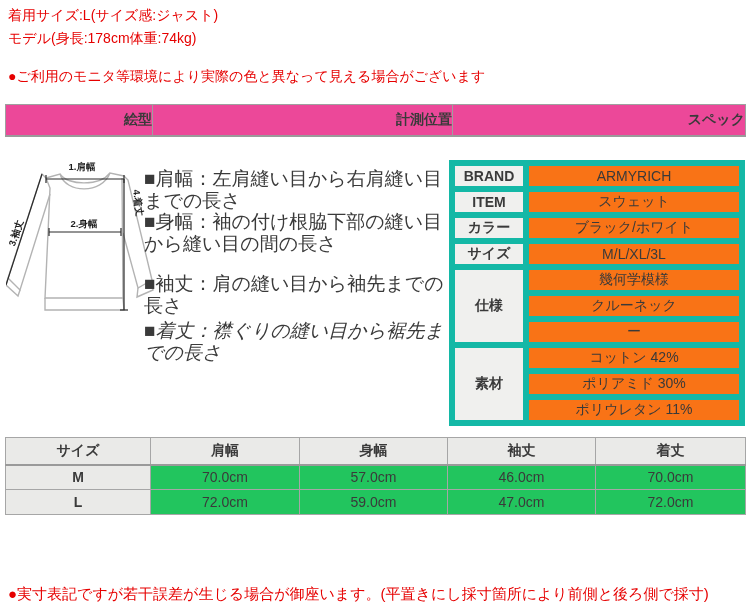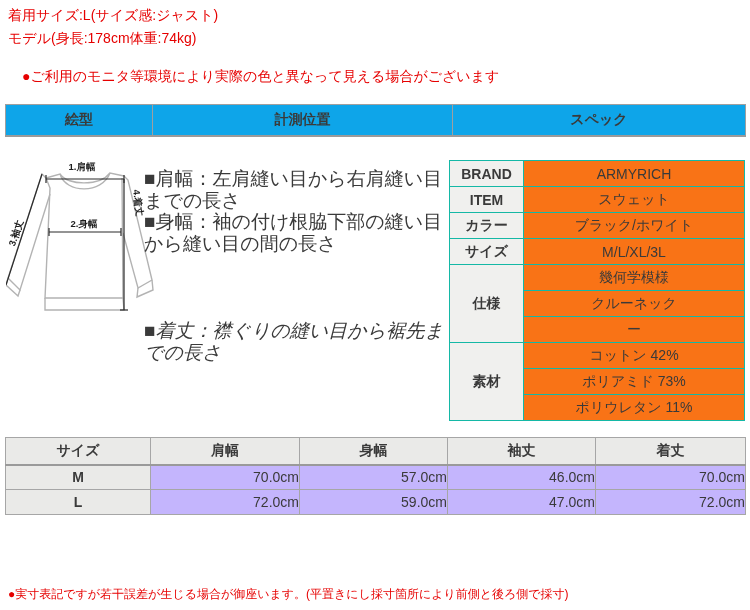--- a/index.html
+++ b/index.html
@@ -3,61 +3,61 @@
 <meta charset="utf-8">
 <style>
   * { margin:0; padding:0; box-sizing:border-box; }
   html,body { background:#ffffff; }
   body { font-family:"Liberation Sans","DejaVu Sans",sans-serif; color:#3f3f3f; }
   .page { position:relative; width:750px; height:610px; background:#fff; overflow:hidden; }
 
   .red-text { color:#e60000; font-size:14px; line-height:20px; white-space:nowrap; }
   .red-line1 { position:absolute; left:8px; top:5px; }
   .red-line2 { position:absolute; left:8px; top:28px; }
-  .red-notice { position:absolute; left:22px; top:66px; }
-  .red-bottom { position:absolute; left:8px; top:584px; font-size:12px; font-weight:500; }
+  .red-notice { position:absolute; left:8px; top:66px; }
+  .red-bottom { position:absolute; left:8px; top:584px; font-size:15px; font-weight:500; }
 
   
   table { border-collapse:collapse; }
   .guide-head { position:absolute; left:5px; top:104px; width:740px; table-layout:fixed; }
   .guide-head th {
     border:1px solid #9f9f9f; border-bottom:2px solid #9a9a9a;
-    background:#0ea5e9; height:31px; font-size:14px; font-weight:bold; color:#3a3a3a;
-    text-align:center; vertical-align:middle;
+    background:#ec4899; height:31px; font-size:14px; font-weight:bold; color:#3a3a3a;
+    text-align:right; vertical-align:middle;
   }
 
   
   .diagram { position:absolute; left:6px; top:148px; }
   .diagram text { font-size:9.5px; font-weight:bold; fill:#1d1d1d; }
 
   
   .note { position:absolute; left:144px; width:302px; font-size:19px; line-height:22px; color:#3a3a3a; }
   .note-0 { top:168px; }
   .note-1 { top:211px; }
   .note-2 { top:273px; }
   .note-3 { top:320px;font-style:italic; }
 
   
   .spec { position:absolute; left:449px; top:160px; width:296px; table-layout:fixed; }
   .spec th, .spec td {
-    border:1px solid #14b8a6; height:26px; font-size:14px;
+    border:6px solid #14b8a6; height:26px; font-size:14px;
     text-align:center; vertical-align:middle; color:#3a3a3a;
   }
   .spec th { background:#f0f0ee; font-weight:bold; width:74px; }
   .spec td { background:#f97316; }
 
   
   .sizes { position:absolute; left:5px; top:437px; width:740px; table-layout:fixed; }
   .sizes th, .sizes td {
     border:1px solid #a6a6a6; height:25px; font-size:14px;
     text-align:center; vertical-align:middle; color:#3a3a3a;
   }
   .sizes thead th { background:#eaeae8; font-weight:bold; border-bottom:2px solid #9a9a9a; height:27px; }
   .sizes tbody th { background:#eaeae8; font-weight:bold; }
-  .sizes td { background:#c4b5fd;text-align:right; }
+  .sizes td { background:#22c55e; }
 </style>
 </head>
 <body>
 
 <div class="page">
 
   <div class="red-text red-line1">着用サイズ:L(サイズ感:ジャスト)</div>
   <div class="red-text red-line2">モデル(身長:178cm体重:74kg)</div>
   <div class="red-text red-notice">●ご利用のモニタ等環境により実際の色と異なって見える場合がございます</div>
 
@@ -105,20 +105,21 @@
         <path d="M114,162 L122,162"></path>
     </g>
     <text x="76" y="22" text-anchor="middle">1.肩幅</text>
     <text x="78" y="79" text-anchor="middle">2.身幅</text>
     <text x="13" y="86" text-anchor="middle" transform="rotate(-72 13 86)">3.袖丈</text>
     <text x="127" y="42" text-anchor="start" transform="rotate(82 127 42)">4.着丈</text>
   </svg>
 
   <div class="note note-0">■肩幅：左肩縫い目から右肩縫い目までの長さ</div>
   <div class="note note-1">■身幅：袖の付け根脇下部の縫い目から縫い目の間の長さ</div>
+  <div class="note note-2">■袖丈：肩の縫い目から袖先までの長さ</div>
   <div class="note note-3">■着丈：襟ぐりの縫い目から裾先までの長さ</div>
 
   <table class="spec">
     <tbody>
         <tr>
       <th>BRAND</th>
       <td>ARMYRICH</td>
     </tr>
     <tr>
       <th>ITEM</th>
@@ -140,21 +141,21 @@
           <td>クルーネック</td>
         </tr>
     <tr>
           <td>ー</td>
         </tr>
     <tr>
       <th rowspan="3">素材</th>
       <td>コットン 42%</td>
     </tr>
     <tr>
-          <td>ポリアミド 73%</td>
+          <td>ポリアミド 30%</td>
         </tr>
     <tr>
           <td>ポリウレタン 11%</td>
         </tr>
   </tbody>
     </table>
 
   <table class="sizes">
     <colgroup>
         <col style="width:145px">

